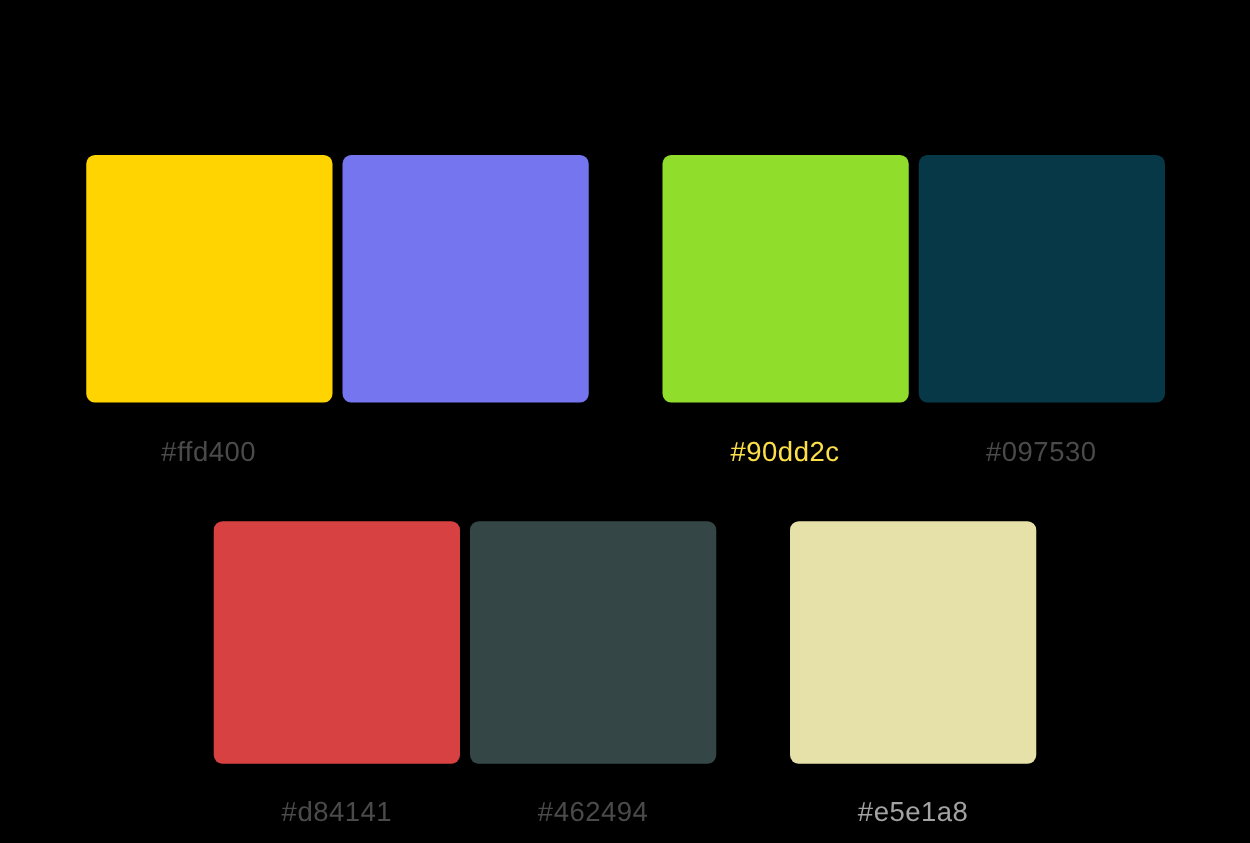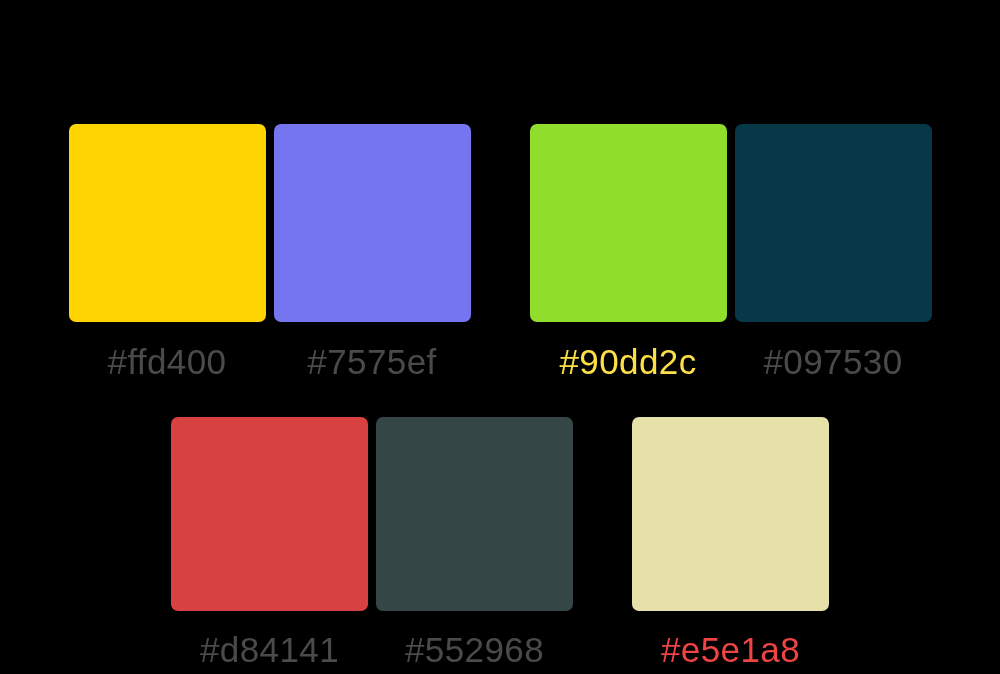--- a/index.html
+++ b/index.html
@@ -59,21 +59,21 @@
     height: 198px;
     border-radius: 7px;
     display: block;
   }
 
   #row-bottom .swatch-chip { height: 194px; }
 
   .swatch-label {
     margin-top: 26px;
     font-family: "Liberation Sans", "DejaVu Sans", sans-serif;
-    font-size: 35px;
+    font-size: 22px;
     font-weight: 300;
     letter-spacing: 0.4px;
     color: #4a4a4a;
     line-height: 28px;
     white-space: nowrap;
     text-align: center;
     -webkit-font-smoothing: antialiased;
   }
 
   #row-bottom .swatch-label { margin-top: 25px; }
@@ -85,21 +85,20 @@
 
   <div class="palette-row" id="row-top">
 
     <div class="swatch-group">
       <div class="swatch-cell">
         <div class="swatch-chip" style="background-color: rgb(255, 212, 0);"></div>
         <div class="swatch-label" style="color: rgb(74, 74, 74);">#ffd400</div>
       </div>
       <div class="swatch-cell">
         <div class="swatch-chip" style="background-color: rgb(117, 117, 239);"></div>
-        <div class="swatch-label" style="color: rgb(74, 74, 74);">#7575ef</div>
       </div>
     </div>
 
     <div class="swatch-group">
       <div class="swatch-cell">
         <div class="swatch-chip" style="background-color: rgb(144, 221, 44);"></div>
         <div class="swatch-label" style="color: #fde047;">#90dd2c</div>
       </div>
       <div class="swatch-cell">
         <div class="swatch-chip" style="background-color: rgb(6, 56, 71);"></div>
@@ -111,26 +110,26 @@
 
   <div class="palette-row" id="row-bottom">
 
     <div class="swatch-group">
       <div class="swatch-cell">
         <div class="swatch-chip" style="background-color: rgb(216, 65, 65);"></div>
         <div class="swatch-label" style="color: rgb(74, 74, 74);">#d84141</div>
       </div>
       <div class="swatch-cell">
         <div class="swatch-chip" style="background-color: rgb(52, 71, 70);"></div>
-        <div class="swatch-label" style="color: rgb(74, 74, 74);">#552968</div>
+        <div class="swatch-label" style="color: rgb(74, 74, 74);">#462494</div>
       </div>
     </div>
 
     <div class="swatch-group">
       <div class="swatch-cell">
         <div class="swatch-chip" style="background-color: rgb(229, 225, 168);"></div>
-        <div class="swatch-label" style="color: #ef4444;">#e5e1a8</div>
+        <div class="swatch-label" style="color: #a3a3a3;">#e5e1a8</div>
       </div>
     </div>
 
   </div>
 
 </div>
 
 </body></html>

